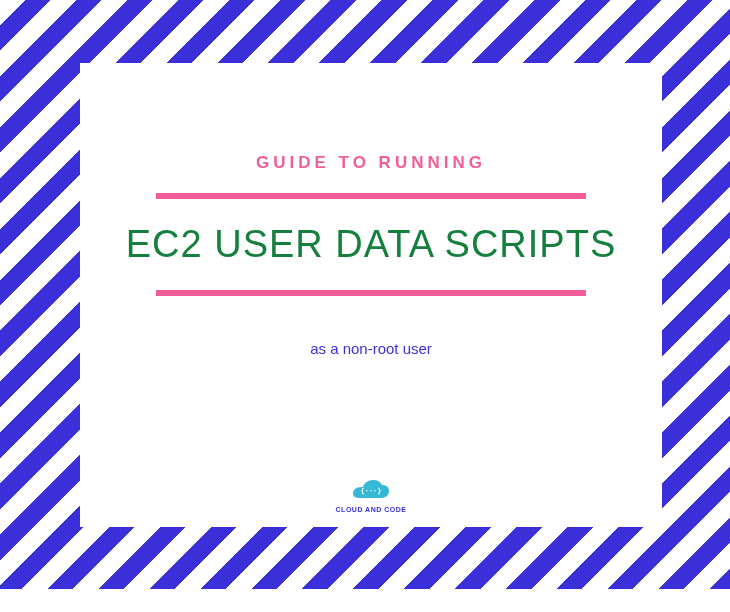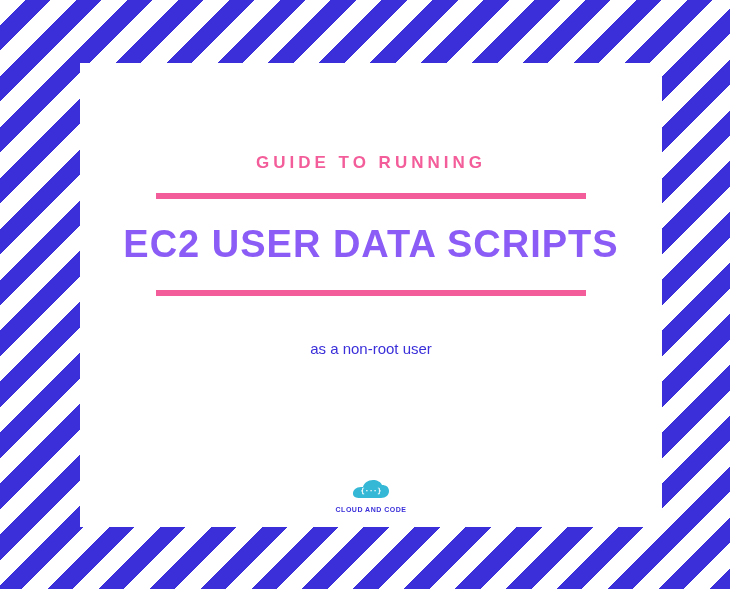--- a/index.html
+++ b/index.html
@@ -45,23 +45,23 @@
     .rule {
       width: 430px;
       height: 6px;
       background: #f35e9a;
       margin: 20px 0 24px 0;
     }
     .rule.bottom {
       margin: 24px 0 14px 0;
     }
     .title {
-      color: #8b5cf6;
+      color: #15803d;
       font-size: 38px;
-      font-weight: 700;
+      font-weight: 400;
       letter-spacing: 1px;
       font-family: "Arial Black", Arial, sans-serif;
       text-transform: uppercase;
     }
     .subtitle {
       color: #3a2fd9;
       font-size: 15px;
       font-weight: 400;
       margin-top: 30px;
     }

